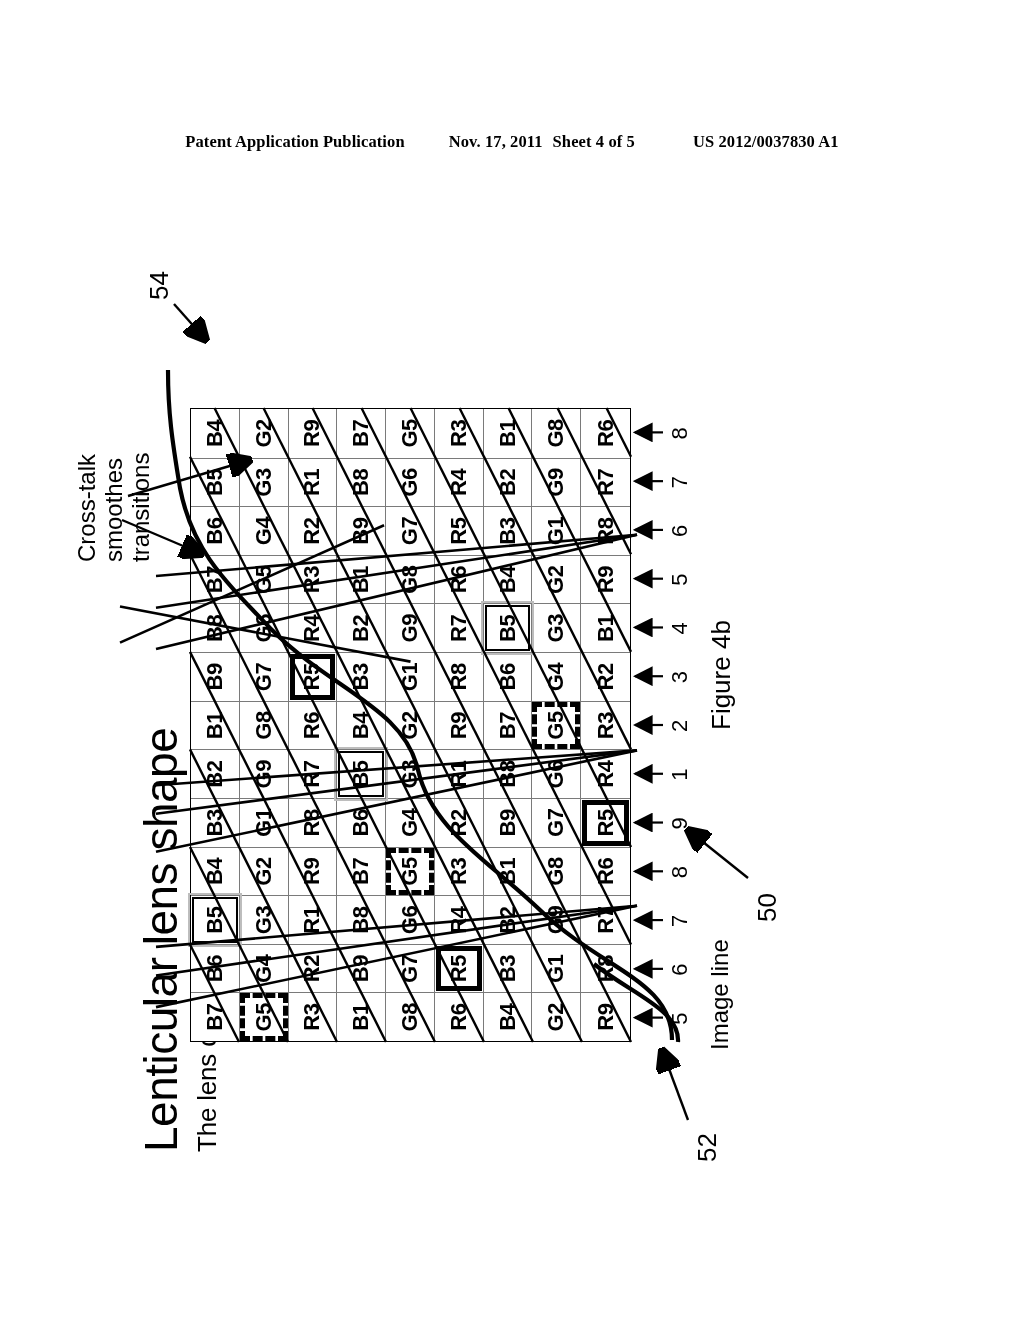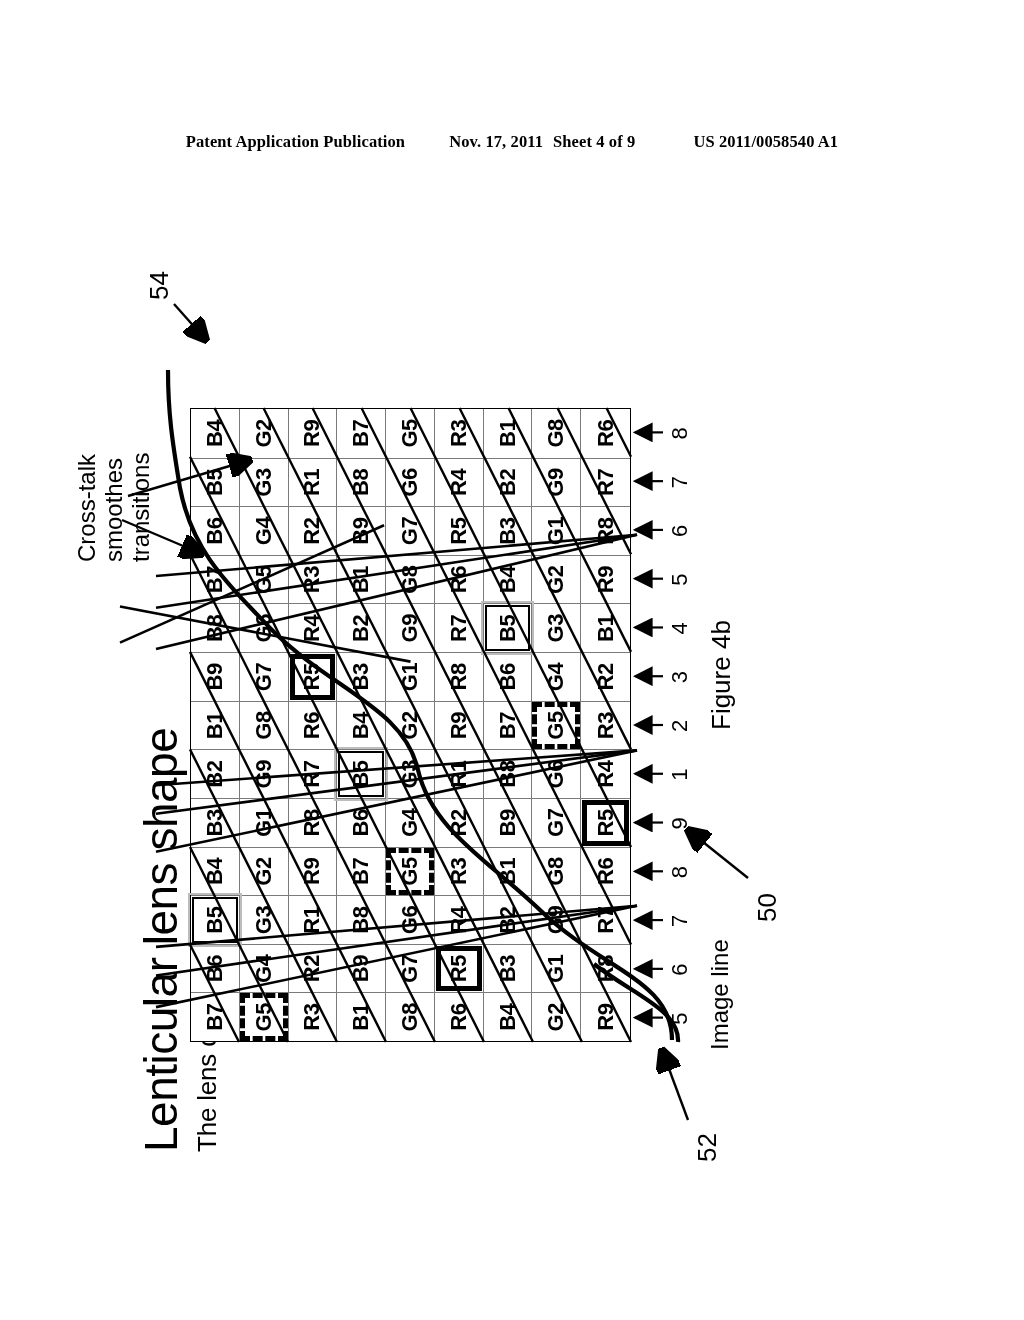--- a/index.html
+++ b/index.html
@@ -122,23 +122,23 @@
   #lead-svg{z-index:8;}
 </style>
 </head>
 <body>
 
 <div id="pub-header">
   <span class="seg">Patent Application Publication</span>
   <span class="gap-a"></span>
   <span class="seg">Nov. 17, 2011</span>
   <span class="gap-b"></span>
-  <span class="seg">Sheet 4 of 9</span>
+  <span class="seg">Sheet 4 of 5</span>
   <span class="gap-c"></span>
-  <span class="seg">US 2011/0058540 A1</span>
+  <span class="seg">US 2012/0037830 A1</span>
 </div>
 
 <div id="stage-wrap">
 <div id="stage">
 
   <div class="ttl-main" style="left:8px;top:2px;">Lenticular lens shape</div>
   <div class="ttl-sub" style="left:8px;top:60px;">The lens directs each line of pixels to a different viewing angle.</div>
 
   <div class="xtalk" style="left:598px;top:-58px;text-align:left;">
     <div>Cross-talk</div>

